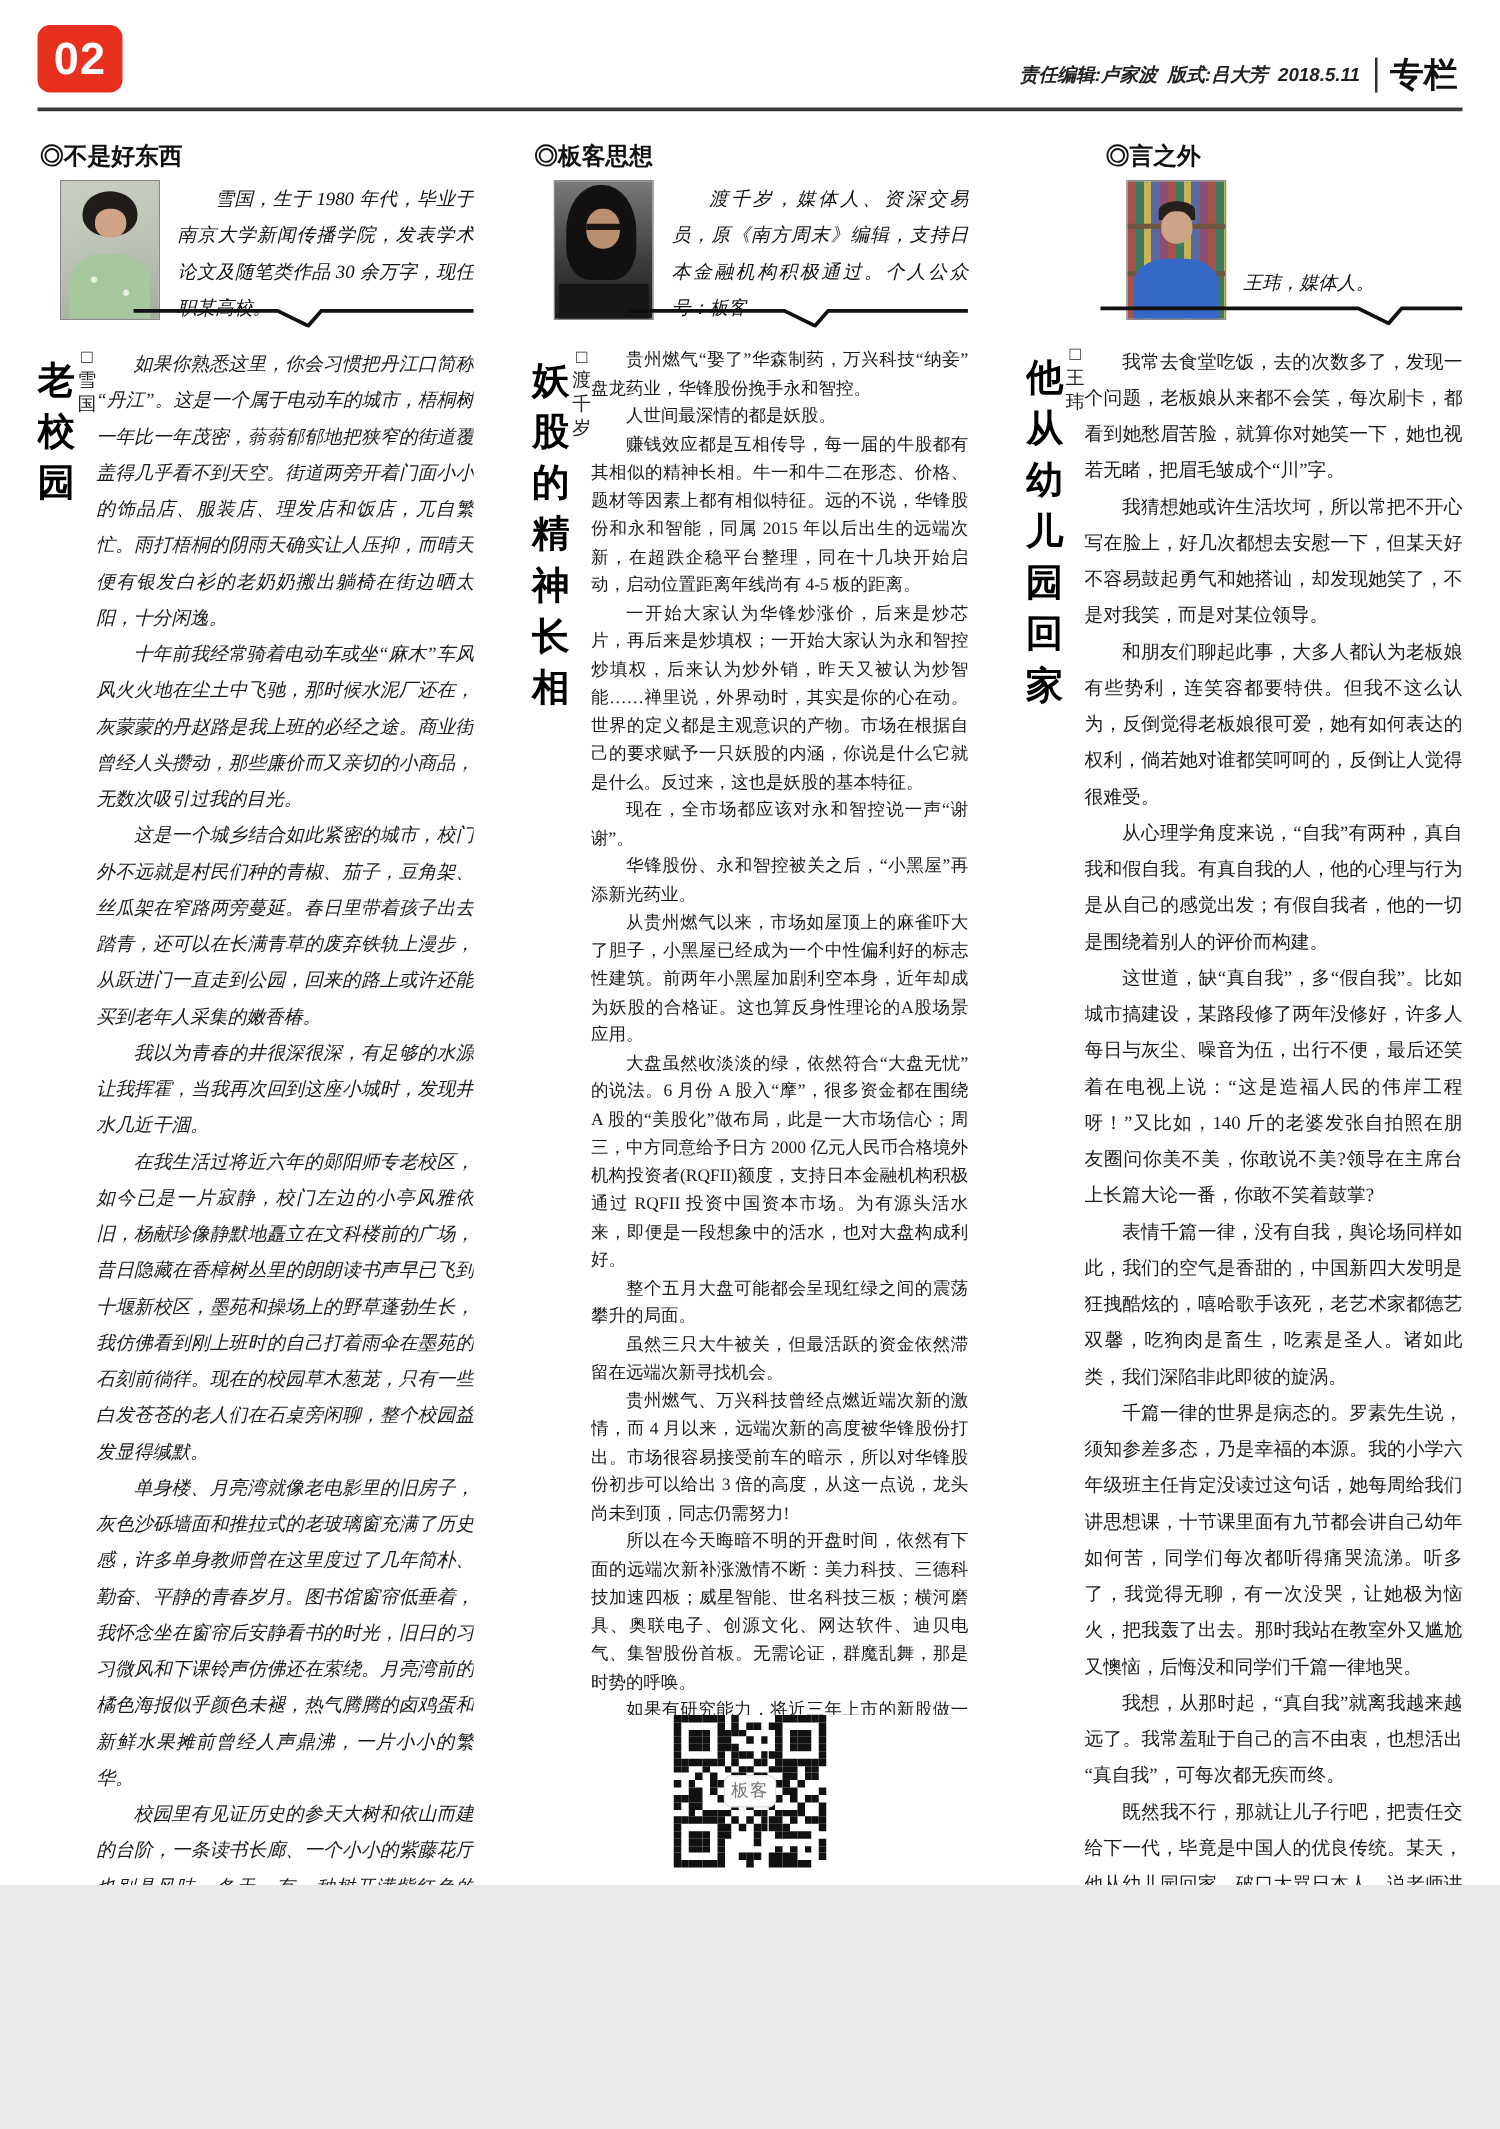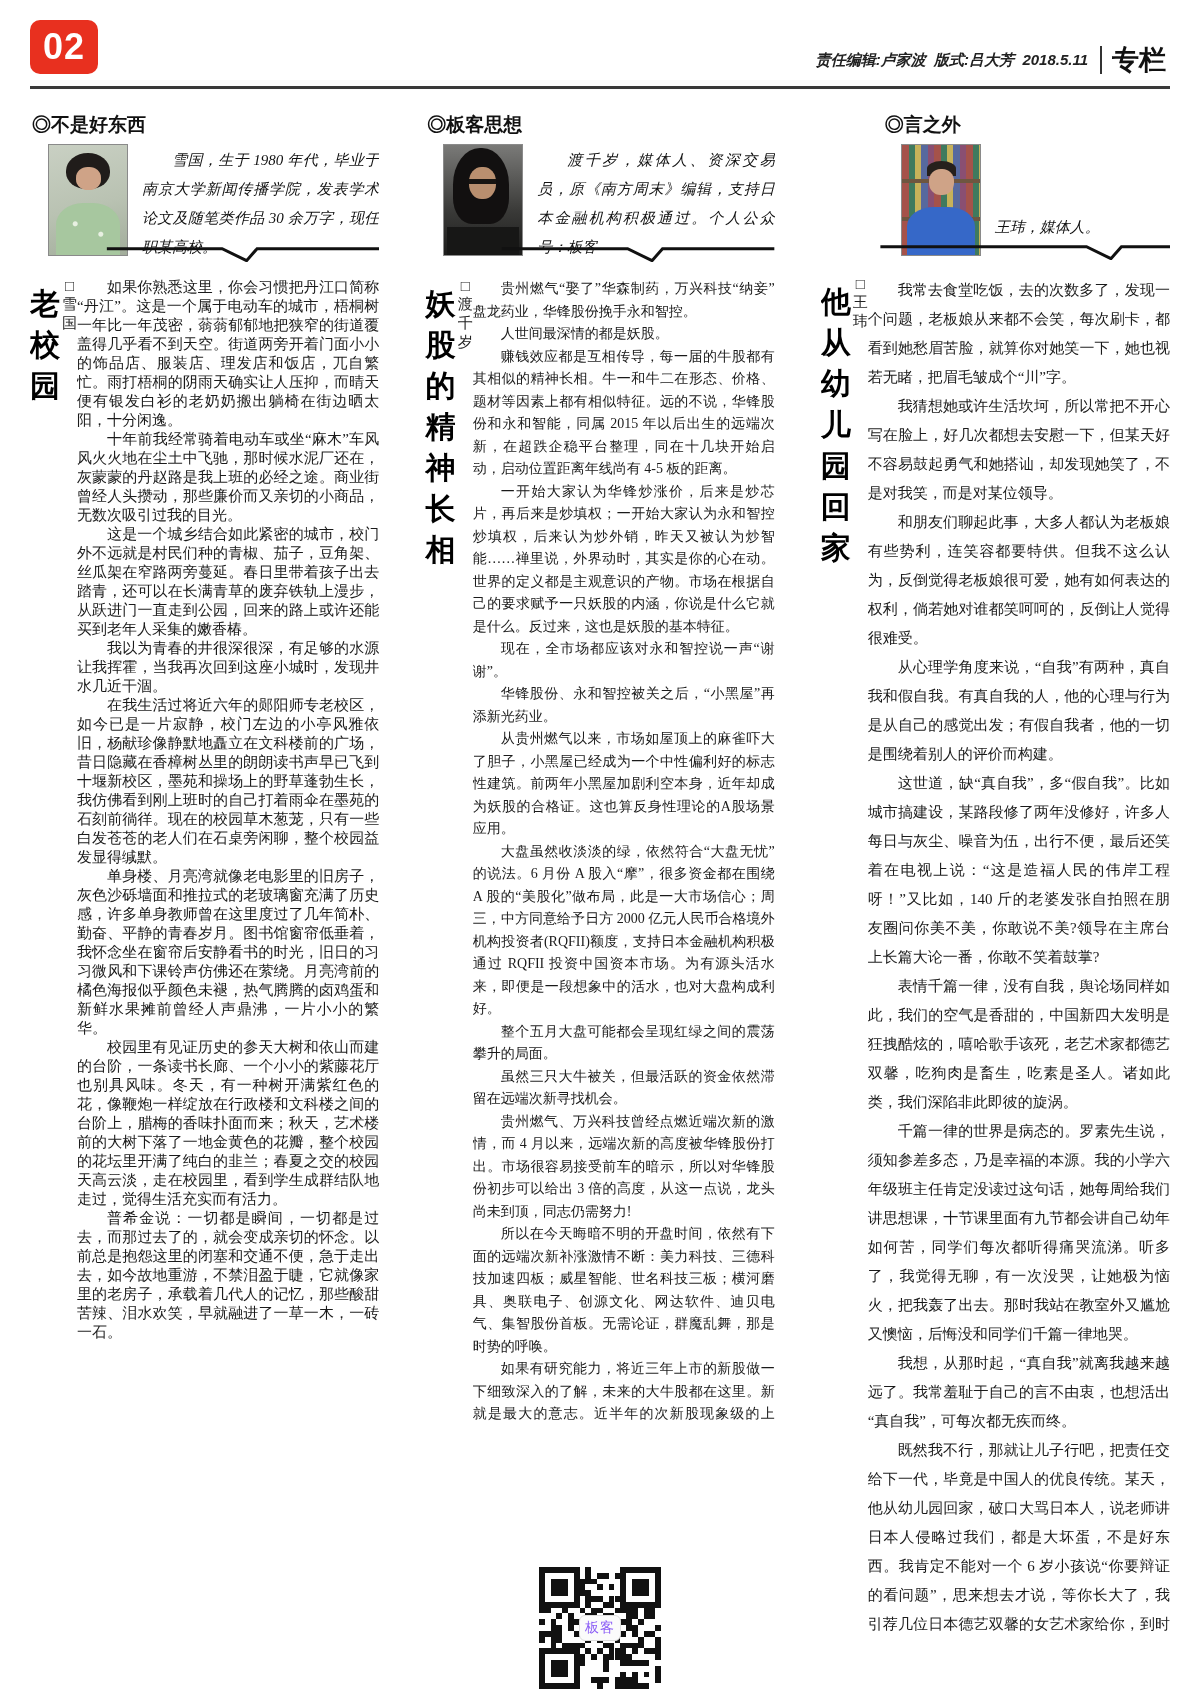--- a/index.html
+++ b/index.html
@@ -1,17 +1,17 @@
 <!DOCTYPE html>
 <html lang="zh"><head>
 <meta charset="utf-8">
 <style>
   html,body{margin:0;padding:0;}
   body{background:#e9e9e9;font-family:"Liberation Serif", serif;}
-  .page{position:relative;width:1200px;height:1703px;margin:0 auto;background:#ffffff;color:#1a1a1a;overflow:hidden;}
+  .page{position:relative;width:1200px;height:1508px;margin:0 auto;background:#ffffff;color:#1a1a1a;overflow:hidden;}
 
   
   .masthead{position:absolute;top:0;left:0;right:0;height:88px;}
   .pagenum{position:absolute;top:20px;left:30px;width:68px;height:54px;background:#e8301f;border-radius:10px;
            color:#fff;font-family:"Liberation Sans",sans-serif;font-weight:bold;font-size:36px;
            display:flex;align-items:center;justify-content:center;letter-spacing:1px;}
   .mast-right{position:absolute;right:34px;bottom:14px;display:flex;align-items:flex-end;gap:12px;}
   .editor-line{font-family:"Liberation Sans",sans-serif;font-style:italic;font-weight:bold;font-size:15px;color:#222;padding-bottom:4px;white-space:pre;}
   .section-label{font-family:"Liberation Sans",sans-serif;font-weight:bold;font-size:27px;color:#111;
                  border-left:2px solid #333;padding-left:10px;line-height:1.05;}
@@ -51,29 +51,29 @@
   .bio{flex:1;font-size:15px;line-height:29px;font-style:italic;text-align:justify;text-indent:2em;color:#111;padding-top:2px;}
   .bio.low{display:flex;align-items:flex-end;text-indent:0;padding-bottom:14px;}
   .bubble-line{position:absolute;left:0;right:0;bottom:0;width:100%;height:16px;display:block;}
 
   
   .article{flex:1;display:flex;flex-direction:row;margin-top:16px;min-height:0;}
   .article-title{font-family:"Liberation Sans",sans-serif;text-align:center;font-weight:bold;font-size:30px;letter-spacing:2px;color:#000;margin:6px 0 8px;}
   .byline{text-align:center;font-size:15px;color:#222;margin-bottom:14px;}
   .article-body{overflow:hidden;}
   .article-body p.para{margin:0;text-indent:2em;text-align:justify;}
-  .col-a .article-body{font-size:15px;line-height:19px;max-height:1350px;}
+  .col-a .article-body{font-size:15px;line-height:29px;max-height:1350px;font-style:italic;}
   .col-b .article-body{font-size:14px;line-height:22.5px;max-height:1145px;}
   .col-c .article-body{font-size:15px;line-height:29px;max-height:1360px;}
 
   
   .qr-wrap{margin-top:auto;flex:none;align-self:center;margin-bottom:14px;}
   .qr{position:relative;width:122px;height:122px;background:#fff;}
   .qr-label{position:absolute;top:50%;left:50%;transform:translate(-50%,-50%);background:#fbfbfb;border:1px solid #ddd;border-radius:6px;
-            padding:3px 5px;font-size:14px;color:#8b5cf6;letter-spacing:1px;white-space:nowrap;}
+            padding:3px 5px;font-size:14px;color:#737373;letter-spacing:1px;white-space:nowrap;}
 </style>
 </head>
 <body>
 
 <div class="page">
 
   <div class="masthead">
     <div class="pagenum">02</div>
     <div class="mast-right">
       <span class="editor-line">责任编辑:卢家波  版式:吕大芳  2018.5.11</span>

